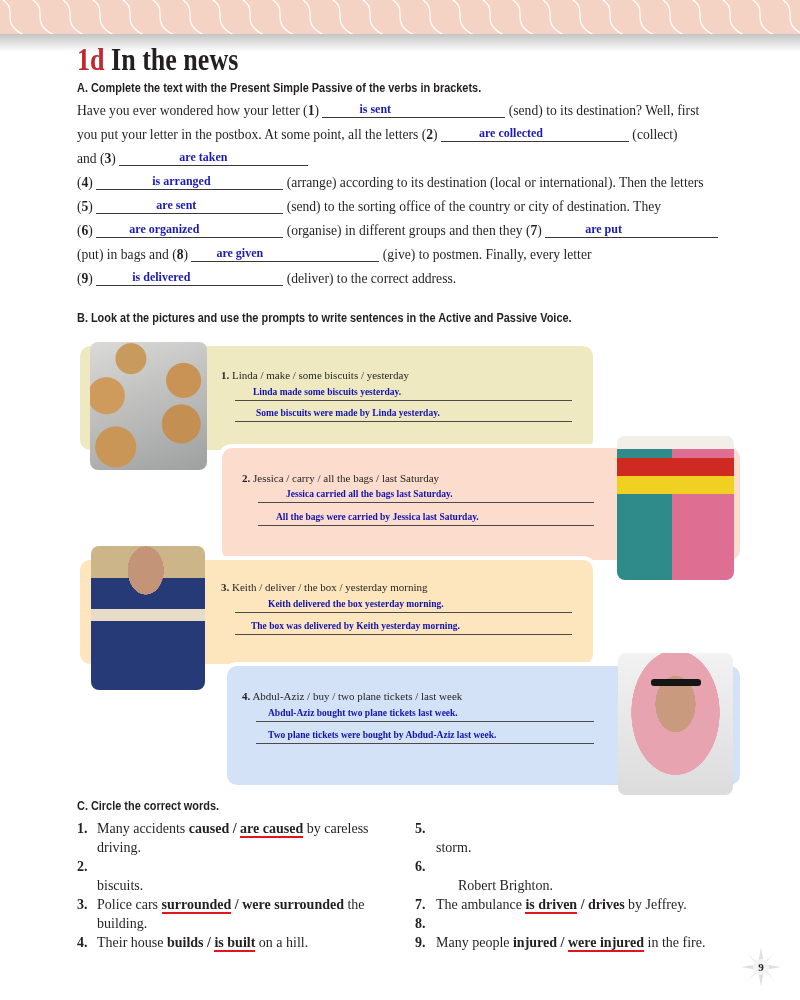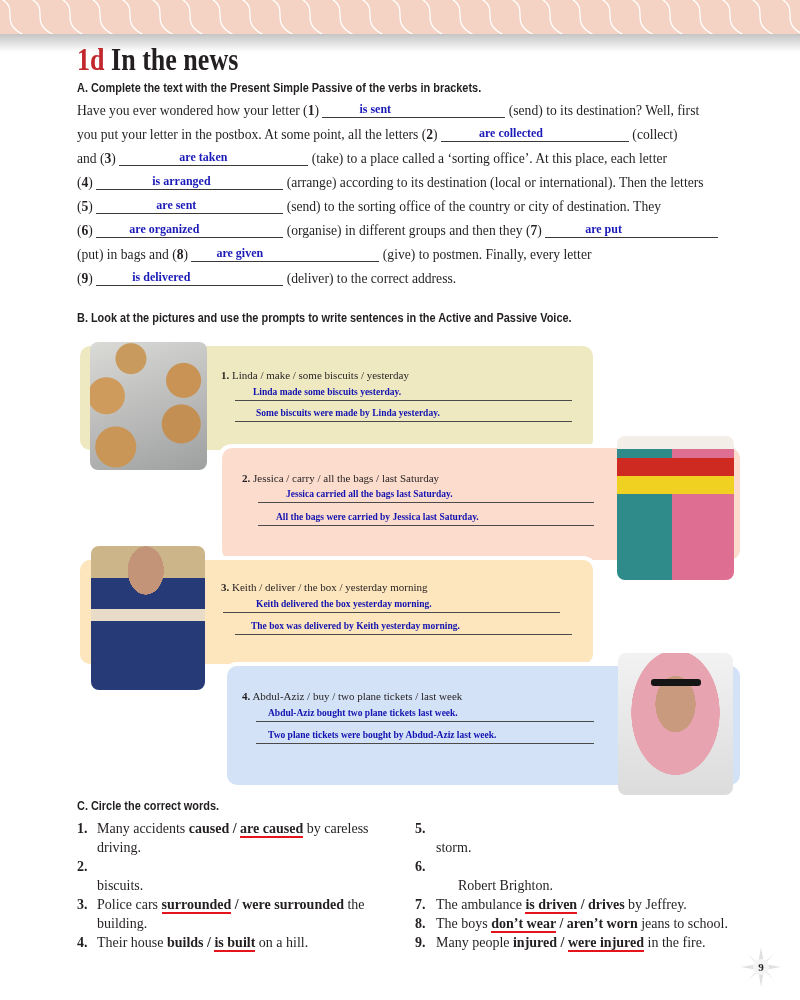--- a/index.html
+++ b/index.html
@@ -121,21 +121,21 @@
 
 <div class="abs instr" style="top:81px;left:77px;">A. Complete the text with the Present Simple Passive of the verbs in brackets.</div>
 
 <div class="abs aline" style="top:102px;">
   <span>Have you ever wondered how your letter (</span><b>1</b><span>) </span><span class="blank" style="width:183px;"><span class="ans" style="left:37px;">is sent</span></span><span> (send) to its destination? Well, first</span>
 </div>
 <div class="abs aline" style="top:126px;">
   <span>you put your letter in the postbox. At some point, all the letters (</span><b>2</b><span>) </span><span class="blank" style="width:188px;"><span class="ans" style="left:38px;">are collected</span></span><span> (collect)</span>
 </div>
 <div class="abs aline" style="top:150px;">
-  <span>and (</span><b>3</b><span>) </span><span class="blank" style="width:189px;"><span class="ans" style="left:60px;">are taken</span></span><span> (take) to a place called a ‘sorting office’. At this place, each letter</span>
+  <span>and (</span><b>3</b><span>) </span><span class="blank" style="width:189px;"><span class="ans" style="left:60px;">are taken</span></span>
 </div>
 <div class="abs aline" style="top:174px;">
   <span>(</span><b>4</b><span>) </span><span class="blank" style="width:187px;"><span class="ans" style="left:56px;">is arranged</span></span><span> (arrange) according to its destination (local or international). Then the letters</span>
 </div>
 <div class="abs aline" style="top:198px;">
   <span>(</span><b>5</b><span>) </span><span class="blank" style="width:187px;"><span class="ans" style="left:60px;">are sent</span></span><span> (send) to the sorting office of the country or city of destination. They</span>
 </div>
 <div class="abs aline" style="top:222px;">
   <span>(</span><b>6</b><span>) </span><span class="blank" style="width:187px;"><span class="ans" style="left:33px;">are organized</span></span><span> (organise) in different groups and then they (</span><b>7</b><span>) </span><span class="blank" style="width:173px;"><span class="ans" style="left:40px;">are put</span></span>
 </div>
@@ -170,21 +170,21 @@
 
 <div class="abs prompt" style="left:242px;top:469px;"><b>2.</b><span> Jessica / carry / all the bags / last Saturday</span></div>
 <div class="abs wline" style="left:258px;top:489px;width:336px;">
     <span style="left:28px;margin-top:36px;">Jessica carried all the bags last Saturday.</span>
   </div>
 <div class="abs wline" style="left:258px;top:512px;width:336px;">
     <span style="left:18px;">All the bags were carried by Jessica last Saturday.</span>
   </div>
 
 <div class="abs prompt" style="left:221px;top:578px;"><b>3.</b><span> Keith / deliver / the box / yesterday morning</span></div>
-<div class="abs wline" style="left:223px;top:599px;width:337px;">
+<div class="abs wline" style="left:235px;top:599px;width:337px;">
     <span style="left:33px;">Keith delivered the box yesterday morning.</span>
   </div>
 <div class="abs wline" style="left:235px;top:621px;width:337px;">
     <span style="left:16px;">The box was delivered by Keith yesterday morning.</span>
   </div>
 
 <div class="abs prompt" style="left:242px;top:687px;"><b>4.</b><span> Abdul-Aziz / buy / two plane tickets / last week</span></div>
 <div class="abs wline" style="left:256px;top:708px;width:338px;">
     <span style="left:12px;">Abdul-Aziz bought two plane tickets last week.</span>
   </div>
@@ -220,21 +220,20 @@
 <div class="abs citem" style="left:415px;top:857px;">
   <span class="cnum">6.</span>
   <span class="ccont" style="left:21px;margin-left:22px;">Robert Brighton.</span>
 </div>
 <div class="abs citem" style="left:415px;top:895px;height:19px;">
   <span class="cnum">7.</span>
   <span class="ctext" style="left:21px;"><span>The ambulance </span><span class="opt sel">is driven</span><b> / </b><span class="opt">drives</span><span> by Jeffrey.</span></span>
 </div>
 <div class="abs citem" style="left:415px;top:914px;height:19px;">
   <span class="cnum">8.</span>
-  <span class="ctext" style="left:21px;"><span>The boys </span><span class="opt sel">don’t wear</span><b> / </b><span class="opt">aren’t worn</span><span> jeans to school.</span></span>
 </div>
 <div class="abs citem" style="left:415px;top:933px;height:20px;">
   <span class="cnum">9.</span>
   <span class="ctext" style="left:21px;"><span>Many people </span><span class="opt">injured</span><b> / </b><span class="opt sel">were injured</span><span> in the fire.</span></span>
 </div>
 
 <div class="abs badge">
   <svg width="40" height="40" viewBox="0 0 40 40">
     <path d="M7 7 L19 18 L33 7 L22 19 L33 33 L21 22 L7 33 L18 21 Z" fill="#ececec"></path>
     <path d="M20 0 L23 17 L40 20 L23 23 L20 40 L17 23 L0 20 L17 17 Z" fill="#e0e0e0"></path>

